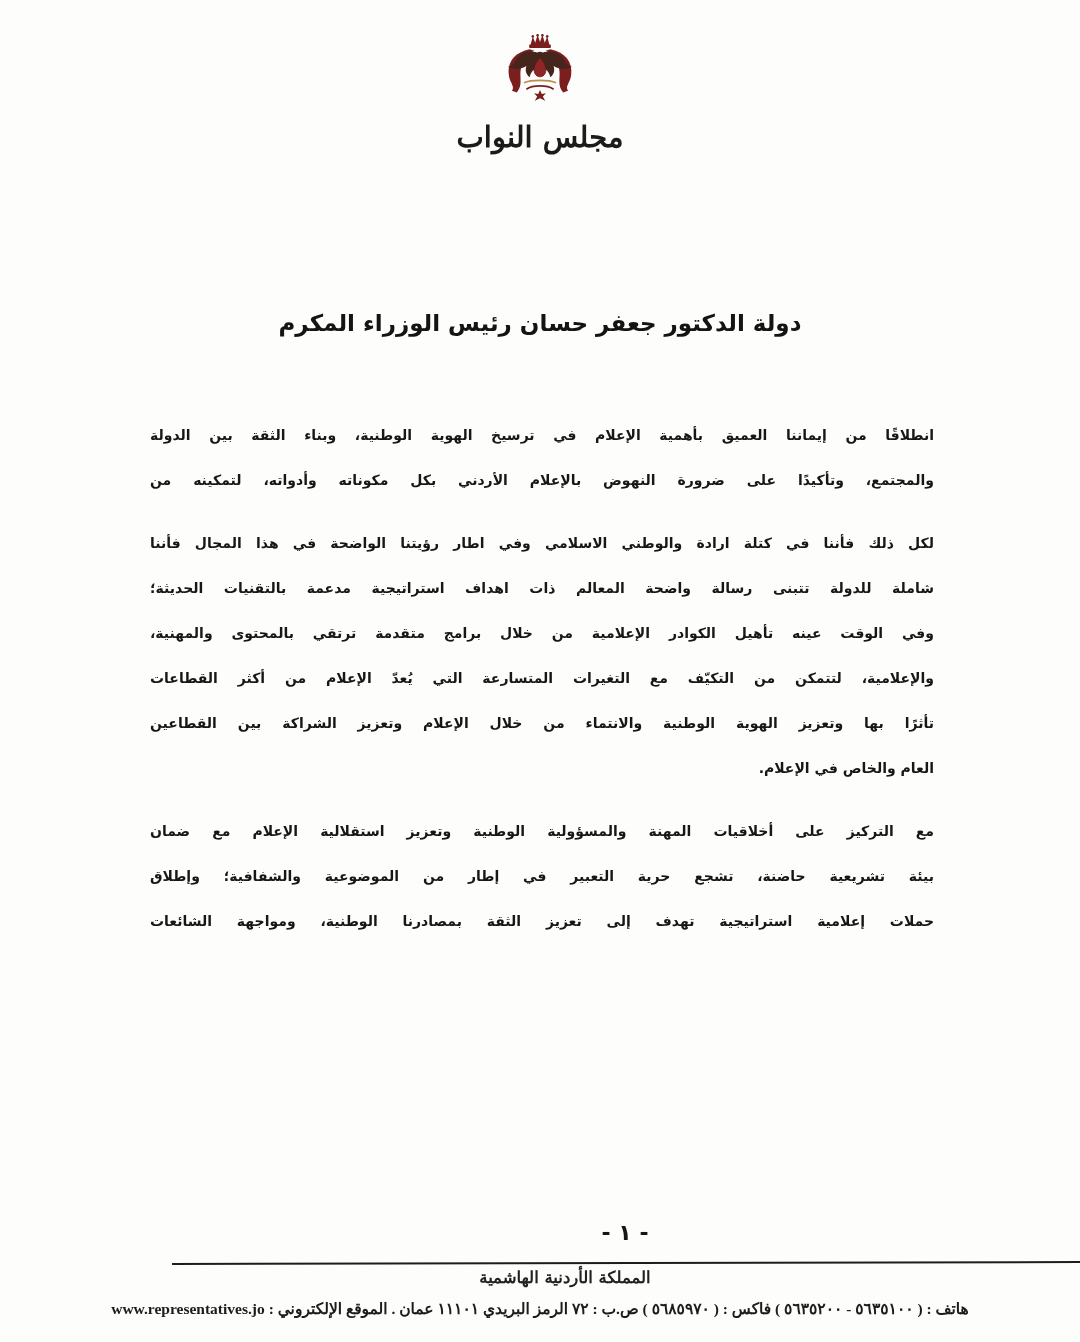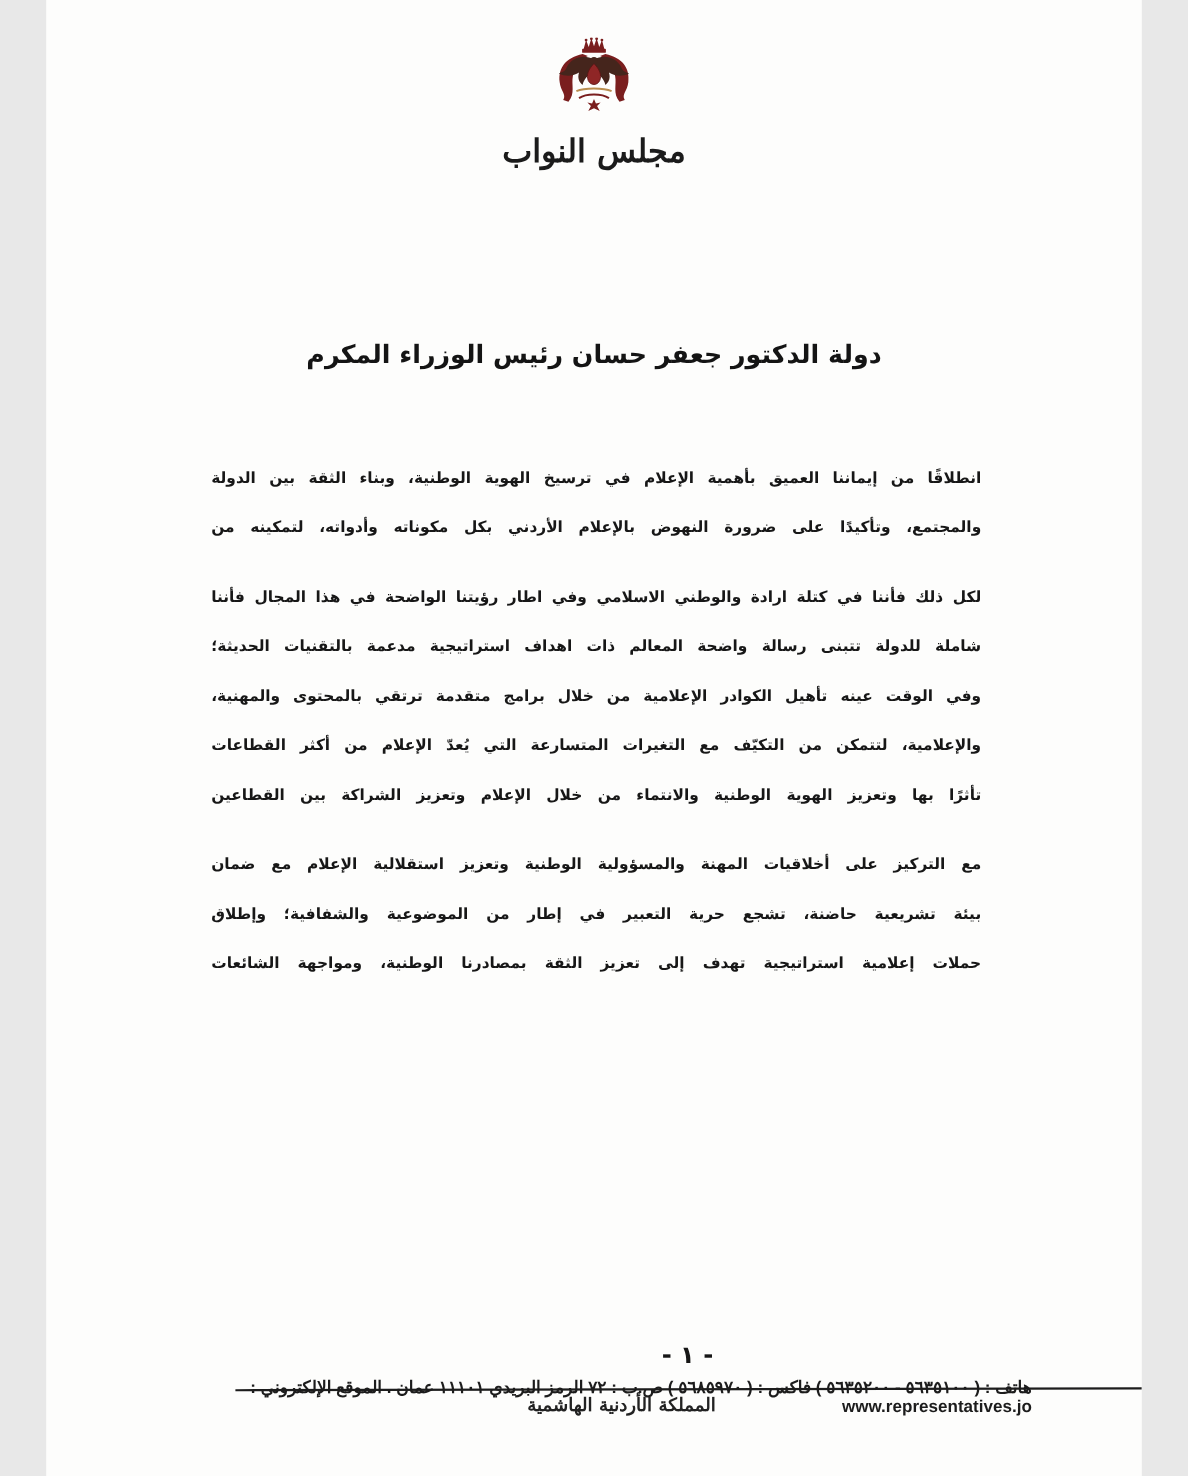--- a/index.html
+++ b/index.html
@@ -2,21 +2,21 @@
 <html lang="ar" dir="rtl"><head>
 <meta charset="utf-8">
 <style>
   html,body{margin:0;padding:0;}
   body{
     background:#e8e8e8;
     font-family:"DejaVu Sans", sans-serif;
   }
   .page{
     position:relative;
-    width:996px;
+    width:1080px;
     height:1342px;
     margin:0 auto;
     background:#fdfdfc;
     overflow:hidden;
     color:#161616;
   }
   
   .crest{
     position:absolute;
     top:34px;
@@ -98,28 +98,29 @@
     text-align:center;
     font-family:"DejaVu Serif", serif;
     font-weight:bold;
     font-size:16.5px;
     letter-spacing:-0.5px;
     transform:translateX(25px);
     color:#222;
   }
   .contact-line{
     position:absolute;
-    top:1252px;
+    top:1300px;
     left:100px;
     right:100px;
     direction:rtl;
+    text-align:center;
     font-size:15.5px;
     font-weight:bold;
     color:#1c1c1c;
-    font-family:Liberation Sans, sans-serif;
+    font-family:Liberation Serif, serif;
   }
 </style>
 </head>
 <body>
 
 <div class="page">
 
   <div class="crest">
     <svg viewBox="0 0 120 100" xmlns="http://www.w3.org/2000/svg">
 
@@ -156,20 +157,21 @@
       <div class="paragraph">
         <div class="line">انطلاقًا من إيماننا العميق بأهمية الإعلام في ترسيخ الهوية الوطنية، وبناء الثقة بين الدولة</div>
         <div class="line">والمجتمع، وتأكيدًا على ضرورة النهوض بالإعلام الأردني بكل مكوناته وأدواته، لتمكينه من</div>
       </div>
       <div class="paragraph">
         <div class="line">لكل ذلك فأننا في كتلة ارادة والوطني الاسلامي وفي اطار رؤيتنا الواضحة في هذا المجال فأننا</div>
         <div class="line">شاملة للدولة تتبنى رسالة واضحة المعالم ذات اهداف استراتيجية مدعمة بالتقنيات الحديثة؛</div>
         <div class="line">وفي الوقت عينه تأهيل الكوادر الإعلامية من خلال برامج متقدمة ترتقي بالمحتوى والمهنية،</div>
         <div class="line">والإعلامية، لتتمكن من التكيّف مع التغيرات المتسارعة التي يُعدّ الإعلام من أكثر القطاعات</div>
         <div class="line">تأثرًا بها وتعزيز الهوية الوطنية والانتماء من خلال الإعلام وتعزيز الشراكة بين القطاعين</div>
+        <div class="line last-right">العام والخاص في الإعلام.</div>
       </div>
       <div class="paragraph">
         <div class="line">مع التركيز على أخلاقيات المهنة والمسؤولية الوطنية وتعزيز استقلالية الإعلام مع ضمان</div>
         <div class="line">بيئة تشريعية حاضنة، تشجع حرية التعبير في إطار من الموضوعية والشفافية؛ وإطلاق</div>
         <div class="line last-justify">حملات إعلامية استراتيجية تهدف إلى تعزيز الثقة بمصادرنا الوطنية، ومواجهة الشائعات</div>
       </div>
     </div>
 
   <div class="page-number">- ١ -</div>
   <div class="footer-divider"></div>

